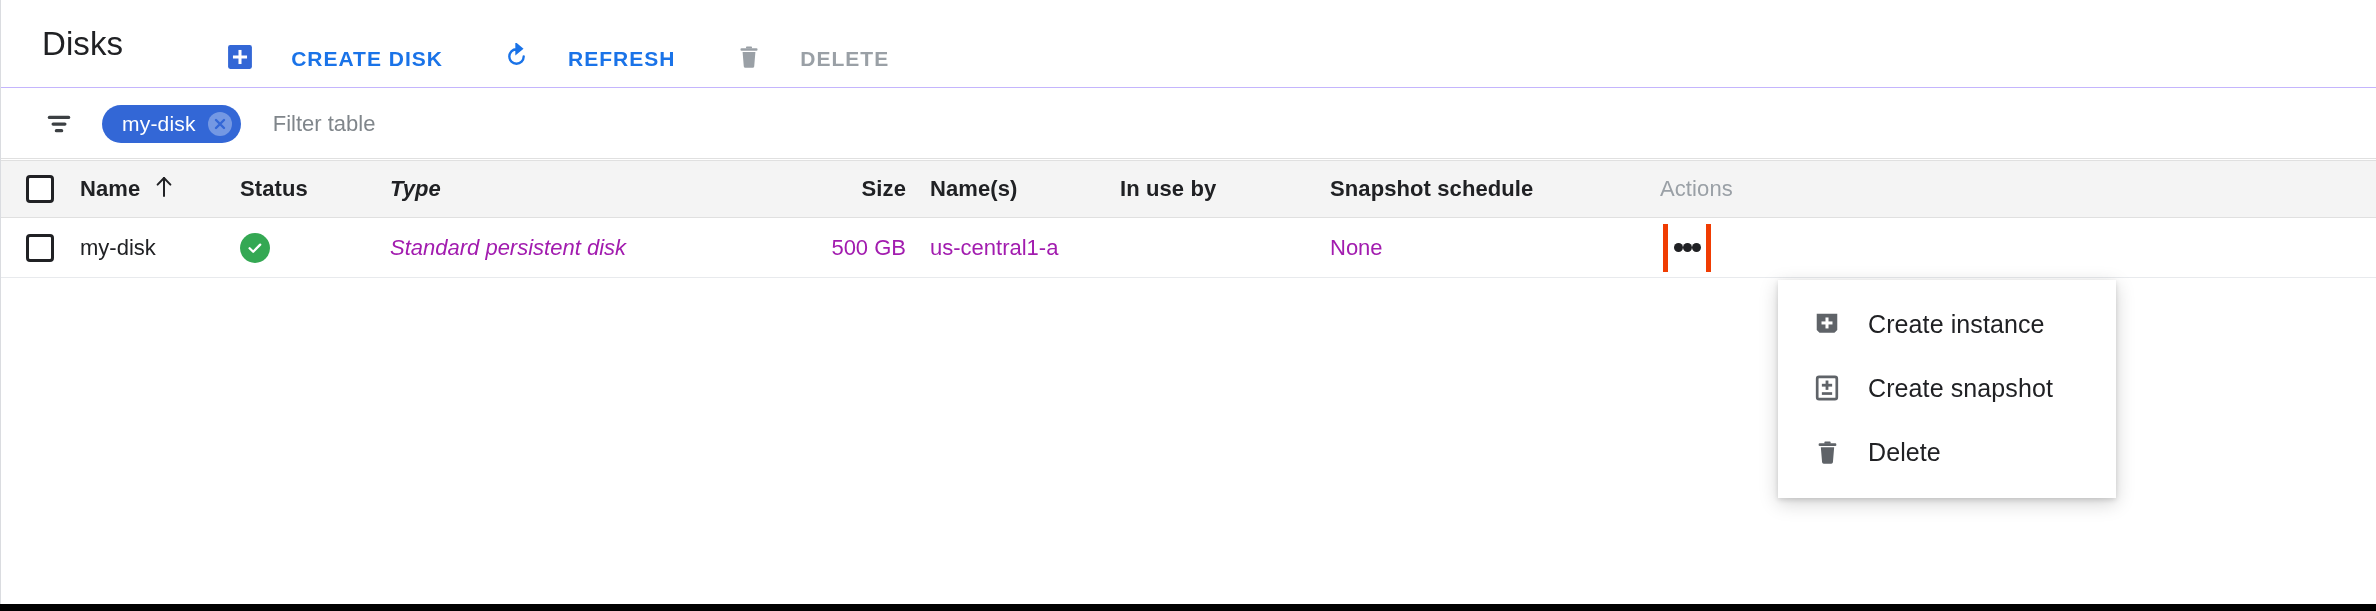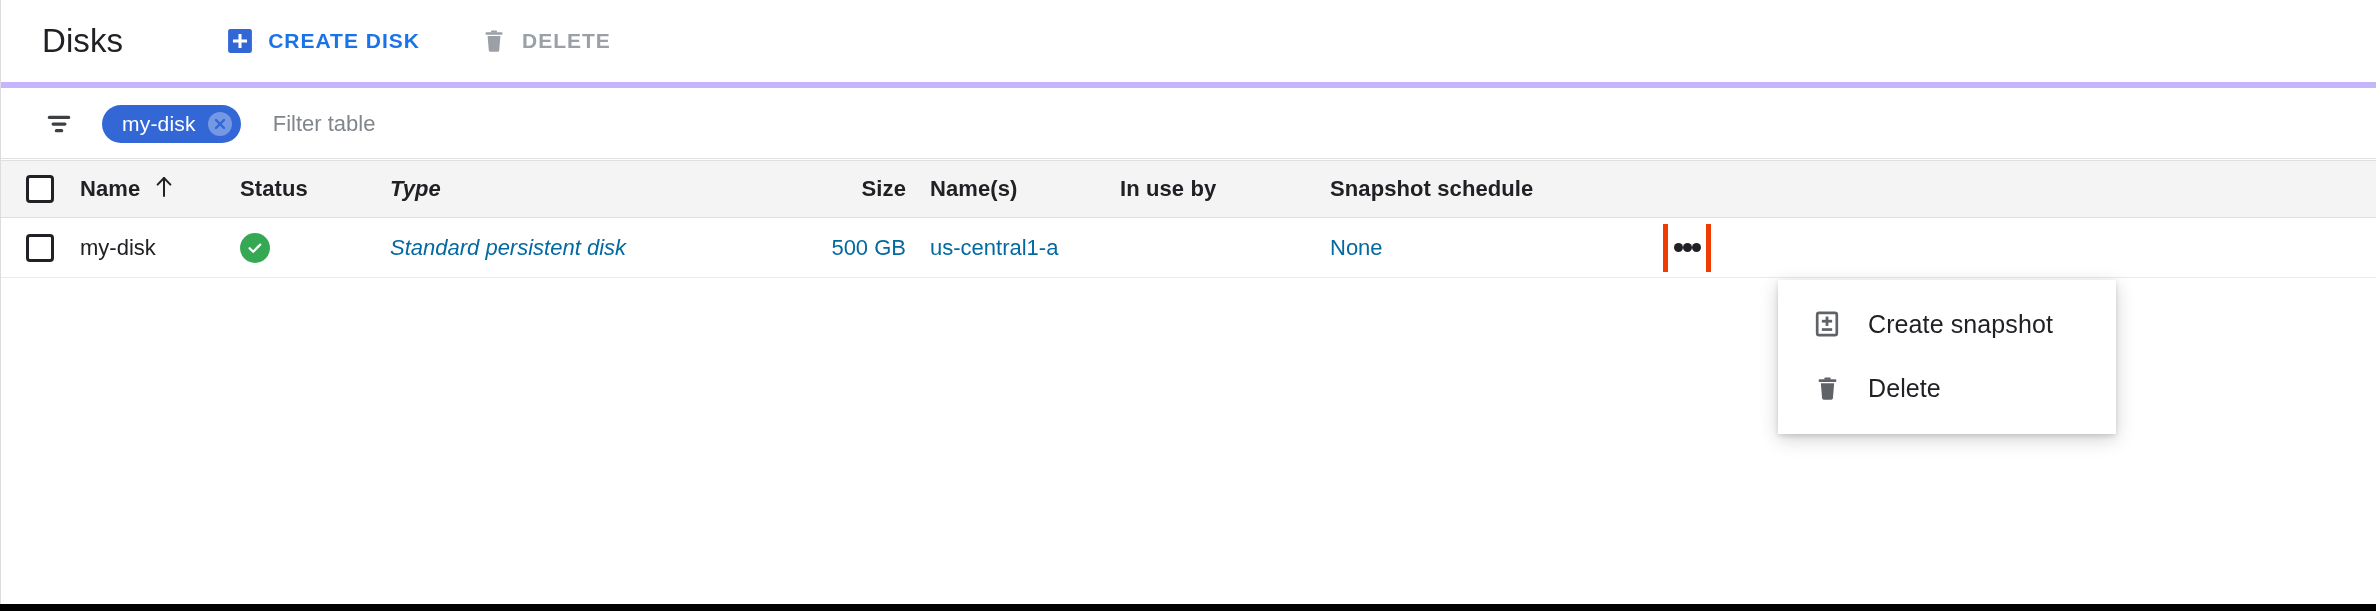--- a/index.html
+++ b/index.html
@@ -19,45 +19,46 @@
   }
 
   
   .toolbar {
     position: absolute;
     left: 0; top: 0;
     width: 2376px; height: 88px;
     background: #ffffff;
     display: flex;
     align-items: center;
-    border-bottom: 6px solid #c4b5fd;
+    border-bottom: 1px solid #c4b5fd;
   }
   .page-title {
     margin-left: 42px;
     font-size: 33px;
     color: #202124;
     font-weight: 400;
     letter-spacing: 0.1px;
     white-space: nowrap;
   }
   .tb-actions {
     display: flex;
     align-items: center;
     margin-left: 86px;
   }
   .tb-btn {
     display: flex;
-    align-items: center;
+    align-items: flex-end;
     height: 54px;
     padding: 0 17px;
     border: none;
     background: transparent;
     cursor: pointer;
     border-radius: 4px;
     white-space: nowrap;
+    gap: 23px;
   }
   .tb-btn + .tb-btn { margin-left: 26px; }
   .tb-btn .lbl {
     font-size: 21px;
     font-weight: 600;
     letter-spacing: 1.0px;
     text-transform: uppercase;
   }
   .tb-btn.enabled .lbl { color: #1a73e8; }
   .tb-btn.disabled .lbl { color: #9aa0a6; }
@@ -147,21 +148,21 @@
   }
   .cell {
     display: flex;
     align-items: flex-start;
     font-size: 22px;
     white-space: nowrap;
     overflow: hidden;
   }
   .thead .cell { color: #202124; font-weight: 700; letter-spacing: 0.1px; }
   .thead .cell.muted { color: #9aa0a6; font-weight: 400; }
-  .trow .cell { color: #0369a1; font-weight: 400; }
+  .trow .cell { color: #a21caf; font-weight: 400; }
   .trow .cell.strong { color: #202124; }
 
   .c-check { width: 80px; justify-content: center; flex: 0 0 80px; }
   .c-name  { width: 160px; flex: 0 0 160px; padding-left: 0; }
   .c-status{ width: 150px; flex: 0 0 150px; }
   .c-type  { width: 380px; flex: 0 0 380px; font-style: italic; }
   .c-size  { width: 160px; flex: 0 0 160px; justify-content: flex-end; padding-right: 24px; }
   .c-zone  { width: 190px; flex: 0 0 190px; }
   .c-inuse { width: 210px; flex: 0 0 210px; }
   .c-snap  { width: 330px; flex: 0 0 330px; }
@@ -266,20 +267,29 @@
         <span class="ico">
           <svg width="26" height="26" viewBox="0 0 24 24">
             <rect x="1" y="1" width="22" height="22" rx="2" fill="#3367d6"></rect>
             <rect x="10.6" y="5.5" width="2.8" height="13" fill="#ffffff"></rect>
             <rect x="5.5" y="10.6" width="13" height="2.8" fill="#ffffff"></rect>
           </svg>
         </span>
         <span class="lbl">Create disk</span>
       </button>
 
+      <button class="tb-btn enabled">
+        <span class="ico">
+          <svg width="27" height="27" viewBox="0 0 24 24">
+            <path d="M12 4.5 V1.2 L16.6 5 L12 8.8 V5.6 A6.4 6.4 0 1 0 18.4 12" fill="none" stroke="#1a73e8" stroke-width="2.1" stroke-linecap="round"></path>
+            <path d="M12 1.2 L16.6 5 L12 8.8 Z" fill="#1a73e8"></path>
+          </svg>
+        </span>
+        <span class="lbl">Refresh</span>
+      </button>
 
       <button class="tb-btn disabled">
         <span class="ico">
           <svg width="24" height="26" viewBox="0 0 24 24">
             <rect x="3.5" y="3.2" width="17" height="2.6" rx="1" fill="#9aa0a6"></rect>
             <rect x="9" y="1.4" width="6" height="2.2" rx="0.8" fill="#9aa0a6"></rect>
             <path d="M5.6 7 H18.4 L17.2 21.4 A1.6 1.6 0 0 1 15.6 22.8 H8.4 A1.6 1.6 0 0 1 6.8 21.4 Z" fill="#9aa0a6"></path>
           </svg>
         </span>
         <span class="lbl">Delete</span>
@@ -322,20 +332,21 @@
             <path d="M10 2 L10 20 M10 2 L3.6 8.6 M10 2 L16.4 8.6" stroke="#202124" stroke-width="2" fill="none" stroke-linecap="round" stroke-linejoin="round"></path>
           </svg>
         </span>
       </div>
       <div class="cell c-status">Status</div>
       <div class="cell c-type">Type</div>
       <div class="cell c-size">Size</div>
       <div class="cell c-zone">Name(s)</div>
       <div class="cell c-inuse">In use by</div>
       <div class="cell c-snap">Snapshot schedule</div>
+      <div class="cell c-act muted">Actions</div>
     </div>
 
     <div class="trow">
       <div class="cell c-check">
         <span class="checkbox"></span>
       </div>
       <div class="cell c-name strong">my-disk</div>
       <div class="cell c-status">
         <span class="status-ok">
           <svg width="18" height="18" viewBox="0 0 18 18">
@@ -354,20 +365,30 @@
           <span class="dot"></span>
           <span class="dot"></span>
         </div>
       </div>
     </div>
 
   </div>
 
   <div class="menu">
 
+    <div class="menu-item">
+      <span class="mi-ico">
+        <svg width="28" height="28" viewBox="0 0 24 24">
+          <path d="M3.2 3.2 H20.8 V17.2 L18.4 19.6 H5.6 L3.2 17.2 Z" fill="#5f6368"></path>
+          <rect x="10.7" y="6.4" width="2.6" height="9.4" fill="#ffffff"></rect>
+          <rect x="7.3" y="9.8" width="9.4" height="2.6" fill="#ffffff"></rect>
+        </svg>
+      </span>
+      <span class="mi-label">Create instance</span>
+    </div>
 
     <div class="menu-item">
       <span class="mi-ico">
         <svg width="28" height="28" viewBox="0 0 24 24">
           <rect x="3.6" y="2.4" width="16.8" height="19.2" rx="1.6" fill="none" stroke="#5f6368" stroke-width="2.3"></rect>
           <rect x="10.8" y="5.6" width="2.4" height="8" fill="#5f6368"></rect>
           <rect x="7.6" y="8.4" width="8.8" height="2.4" fill="#5f6368"></rect>
           <rect x="7.6" y="15.6" width="8.8" height="2.3" fill="#5f6368"></rect>
         </svg>
       </span>

